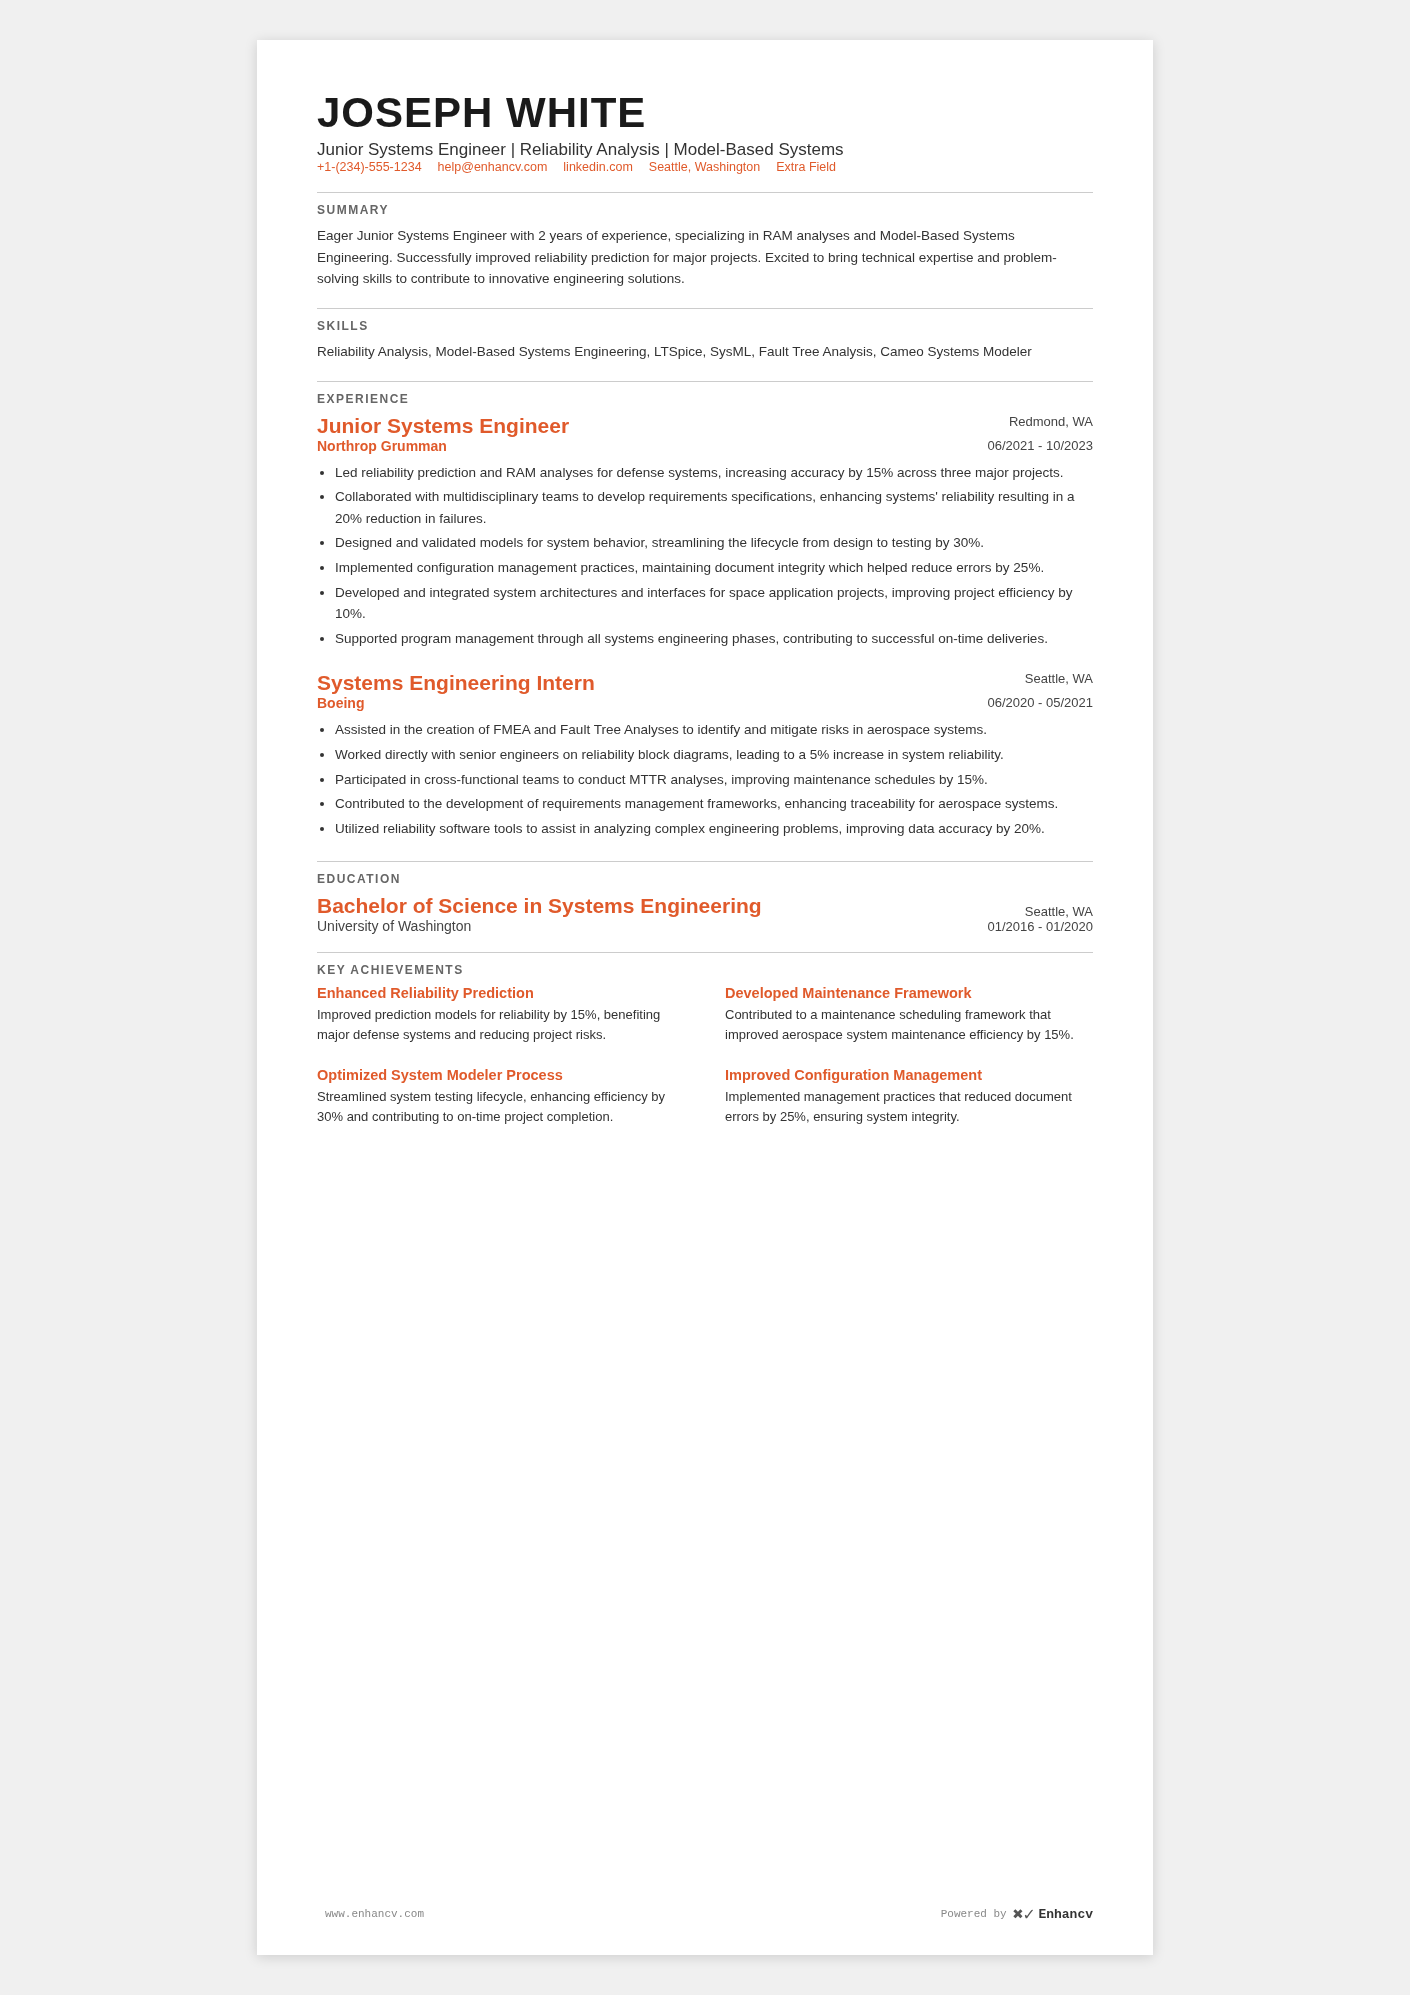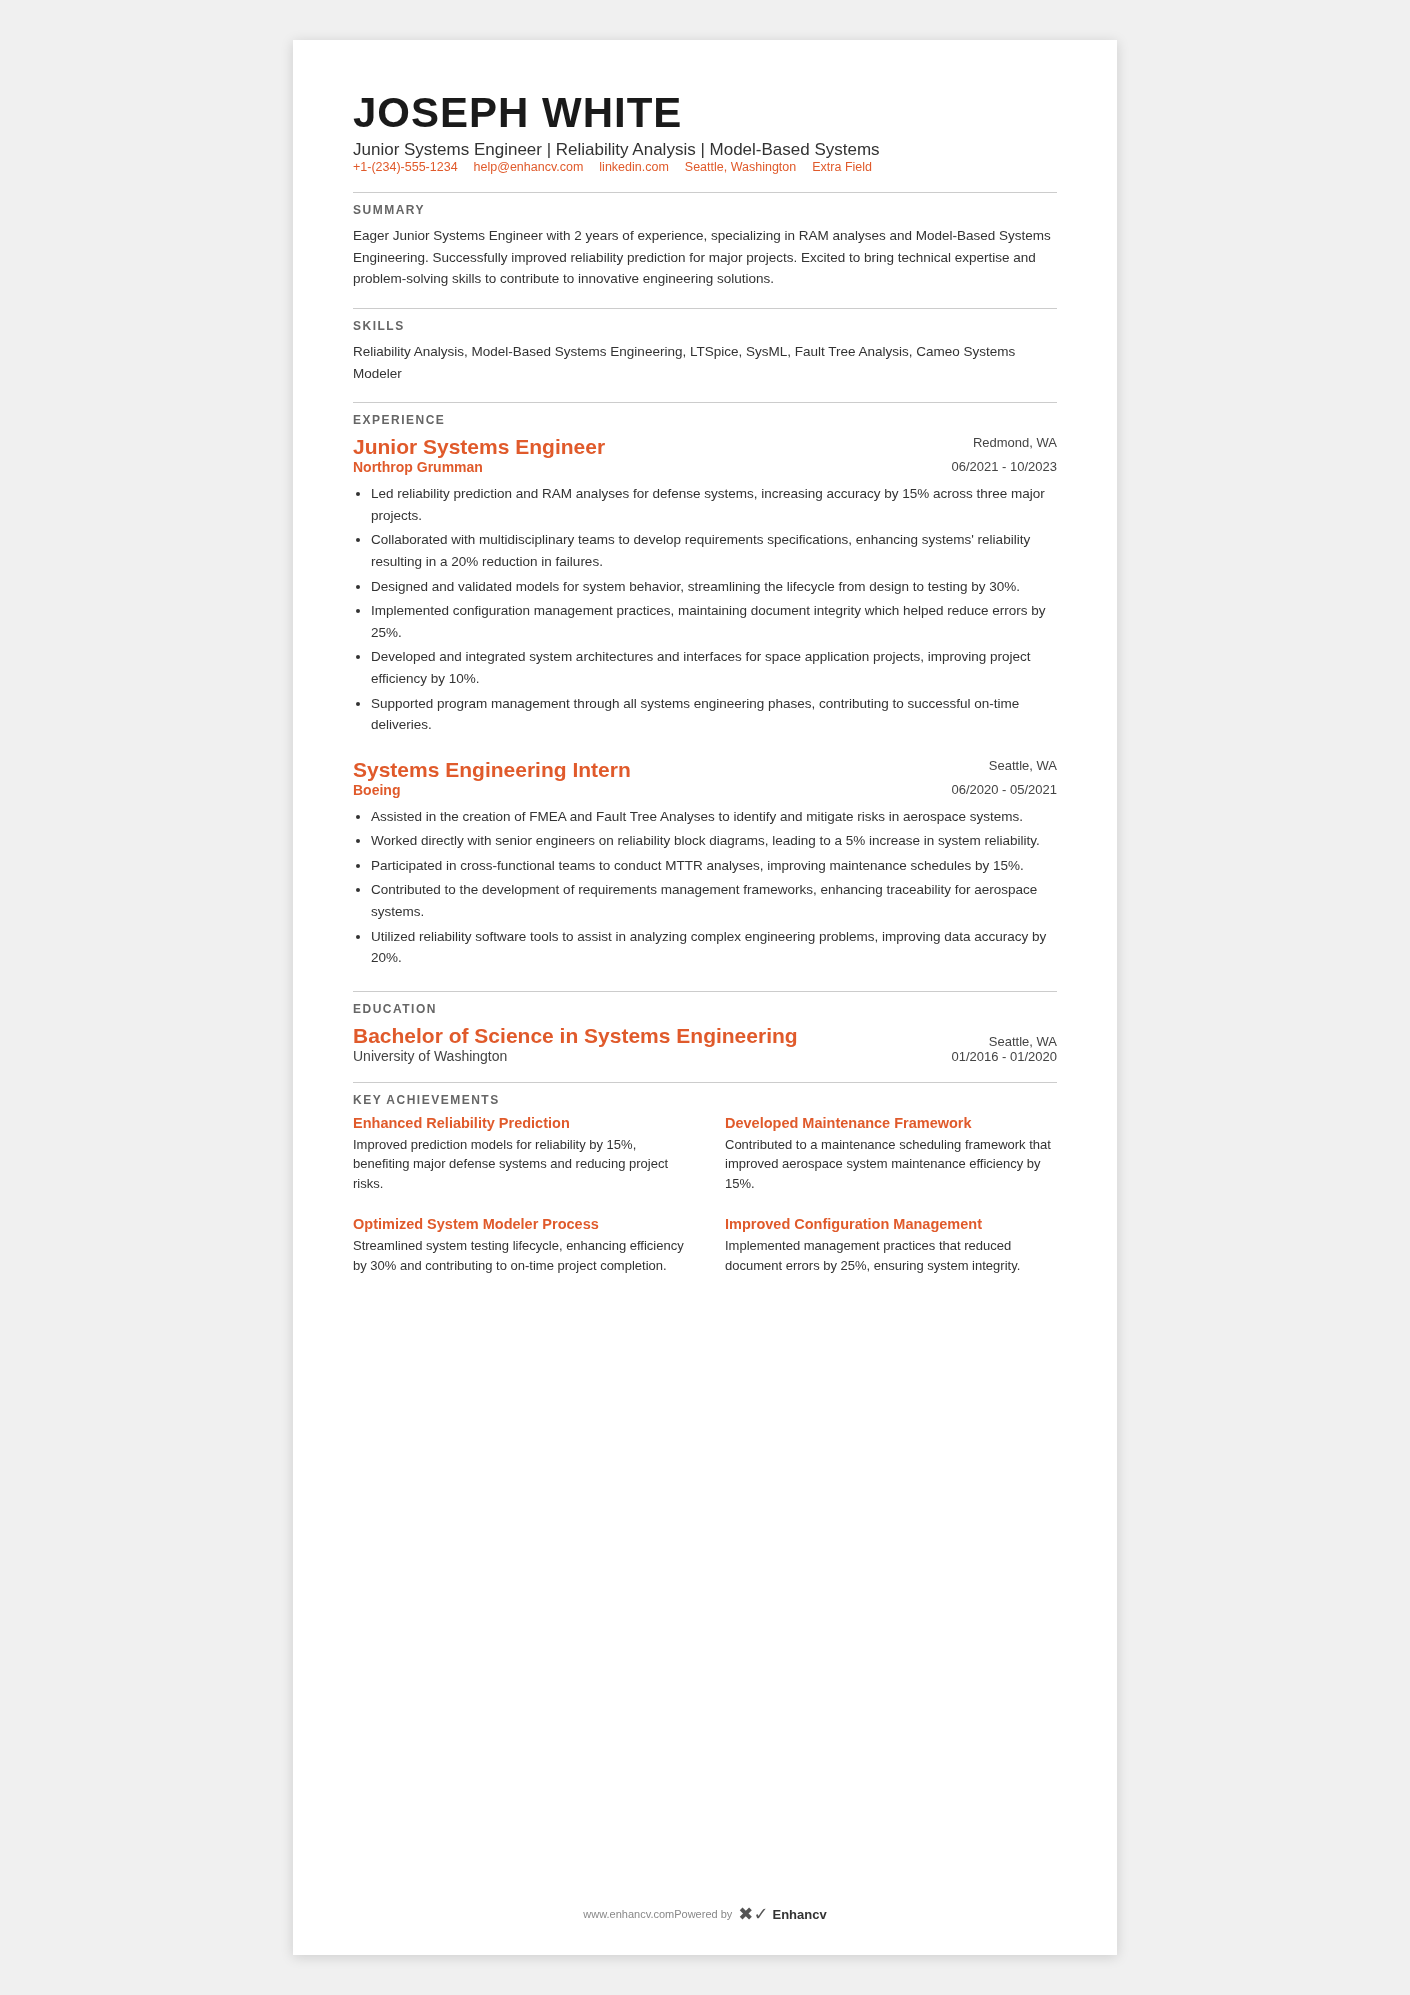--- a/index.html
+++ b/index.html
@@ -6,21 +6,21 @@
     body {
       font-family: 'Arial', sans-serif;
       background: #f0f0f0;
       display: flex;
       justify-content: center;
       padding: 40px 20px;
       min-height: 1995px;
     }
     .page-wrapper {
       background: white;
-      width: 824px;
+      width: 896px;
       min-height: 1900px;
       padding: 50px 60px 60px 60px;
       position: relative;
       box-shadow: 0 2px 12px rgba(0,0,0,0.15);
     }
     .header-name {
       font-size: 42px;
       font-weight: 900;
       color: #1a1a1a;
       letter-spacing: 1px;
@@ -129,25 +129,26 @@
       margin-bottom: 4px;
     }
     .achievement-text {
       font-size: 13px;
       color: #333;
       line-height: 1.5;
     }
     .footer {
       position: absolute;
       bottom: 30px;
-      left: 60px;
+      left: 68px;
       right: 60px;
       display: flex;
-      justify-content: center;
+      justify-content: space-between;
       align-items: center;
+      font-family: Liberation Mono, monospace;
     }
     .footer-left {
       font-size: 11px;
       color: #888;
     }
     .footer-right {
       display: flex;
       align-items: center;
       gap: 6px;
       font-size: 11px;

